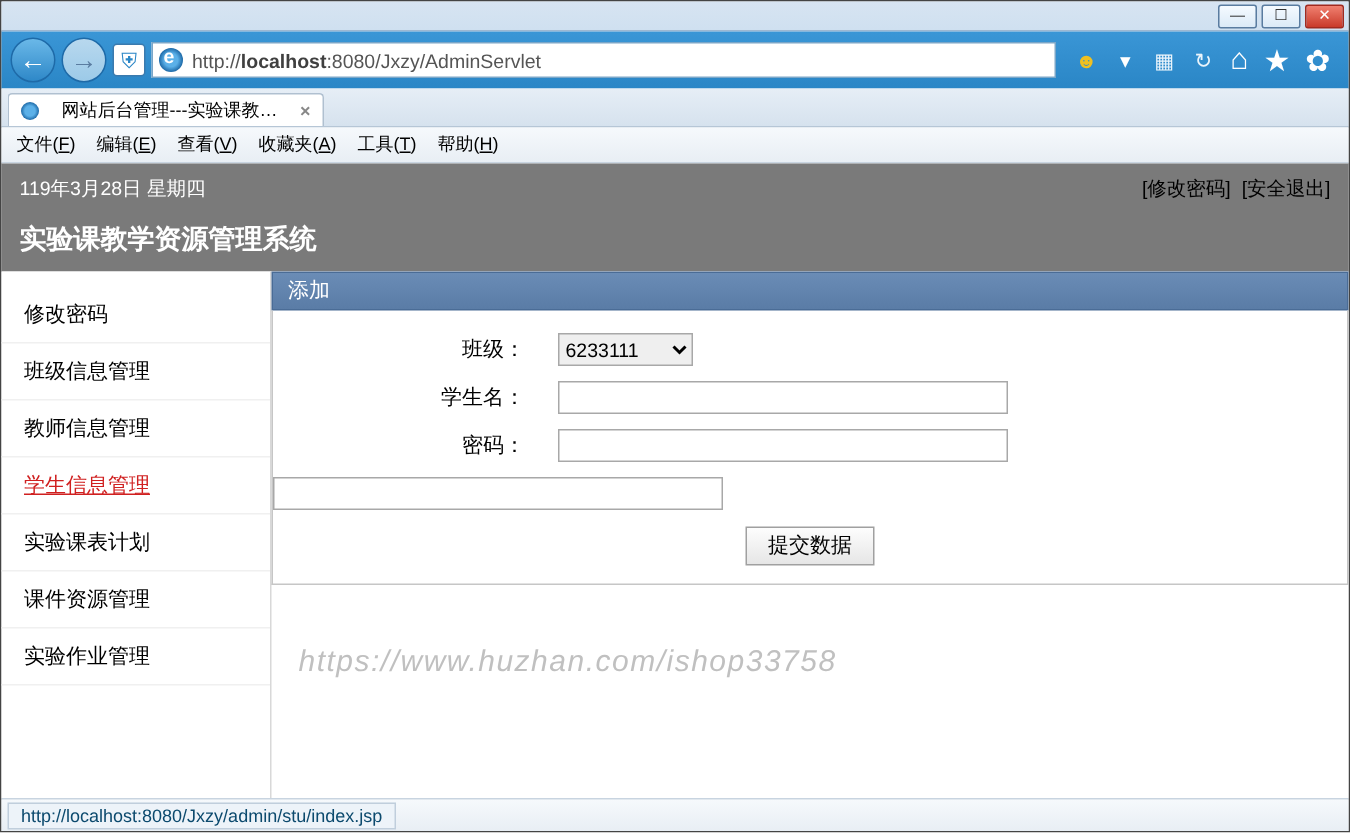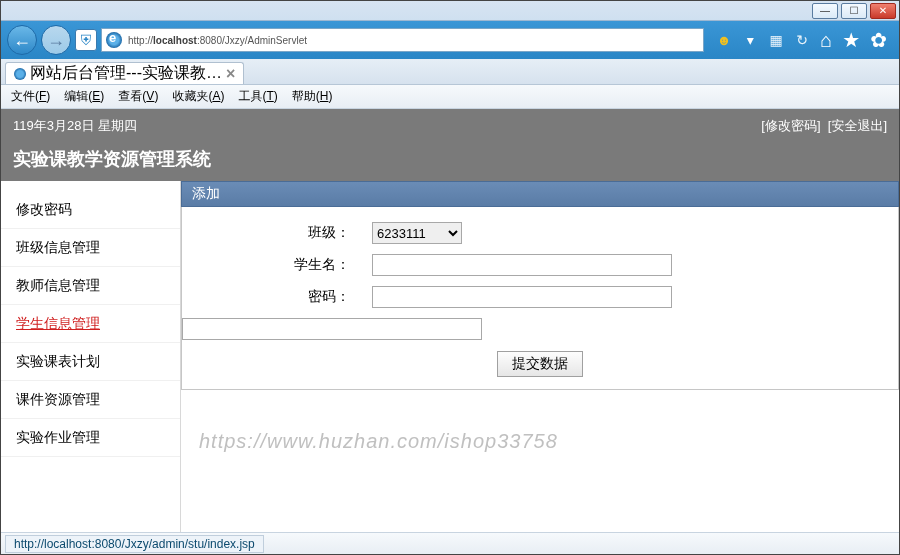--- a/index.html
+++ b/index.html
@@ -8,42 +8,42 @@
   
   .titlebar { height: 20px; background: linear-gradient(#d7e4f2,#cfe0f0); display: flex; justify-content: flex-end; align-items: center; border-bottom:1px solid #9db7d1; }
   .tb-btn { width: 26px; height: 16px; margin-right: 3px; border:1px solid #5a7ca0; background: linear-gradient(#f5faff,#dbeaf7); border-radius:2px; font-size:10px; text-align:center; line-height:14px; color:#333; cursor:pointer; }
   .tb-close { background: linear-gradient(#f08070,#c93a2a); color:#fff; border-color:#a02a20; }
   
   .chrome { height: 38px; background: linear-gradient(#3a96d6,#2a86c6); display:flex; align-items:center; padding:0 6px; gap:4px;}
   .nav-btn { width:30px; height:30px; border-radius:50%; border:1px solid #1e6aa8; background:linear-gradient(#6ab8e8,#2e88c8); display:flex; align-items:center; justify-content:center; cursor:pointer;}
   .nav-btn.fwd { background:linear-gradient(#b8d8ee,#9ccae8); }
   .nav-arrow { color:#fff; font-size:18px; font-weight:bold; }
   .shield { width:22px; height:22px; border:1px solid #3a7aae; border-radius:3px; background:#fff; display:flex; align-items:center; justify-content:center; color:#2a86c6; font-size:14px; cursor:pointer;}
-  .urlbar { flex:1; height:24px; background:#fff; border:1px solid #7aa6c8; display:flex; align-items:center; padding:0 4px; font-size:10px; color:#555;}
+  .urlbar { flex:1; height:24px; background:#fff; border:1px solid #7aa6c8; display:flex; align-items:center; padding:0 4px; font-size:13px; color:#555;}
   .urlbar .ie { width:16px; height:16px; margin-right:6px; background:radial-gradient(circle,#5bb0e8 40%,#1e6aa8 70%); border-radius:50%; position:relative;}
   .urlbar .ie::after{content:"e";color:#fff;position:absolute;left:3px;top:-2px;font-size:13px;font-weight:bold;}
   .urlbar b{color:#404040; font-weight:bold;}
   .ch-icons{display:flex;gap:10px;margin-left:8px;align-items:center;}
   .ch-ico{width:16px;height:16px;display:flex;align-items:center;justify-content:center;color:#eaf4fb;font-size:14px;cursor:pointer;}
   .ch-ico.y{color:#f0c020;}
   .right-tools{display:flex;gap:10px;align-items:center;padding:0 6px;}
   .rt-ico{color:#fff;font-size:20px;cursor:pointer;}
   
   .tabs{height:26px;background:linear-gradient(#e6eef6,#d6e2ee);display:flex;align-items:flex-end;padding-left:4px;border-bottom:1px solid #b6c6d6;}
-  .tab{height:22px;background:#fff;border:1px solid #b0c0d0;border-bottom:none;border-radius:3px 3px 0 0;padding:0 8px;display:flex;align-items:center;gap:4px;font-size:16px;cursor:pointer;}
+  .tab{height:22px;background:#fff;border:1px solid #b0c0d0;border-bottom:none;border-radius:3px 3px 0 0;padding:0 8px;display:flex;align-items:center;gap:15px;font-size:12px;cursor:pointer;}
   .tab .ie-s{width:12px;height:12px;background:radial-gradient(circle,#5bb0e8 40%,#1e6aa8 70%);border-radius:50%;}
   .tab .x{color:#888;font-weight:bold;cursor:pointer;}
   
   .menubar{height:24px;background:linear-gradient(#f6f9fc,#e8eef4);display:flex;align-items:center;gap:14px;padding:0 10px;font-size:12px;border-bottom:1px solid #c8d4e0;}
   .menubar span{cursor:pointer;}
   .menubar u{text-decoration:underline;}
   
   .band{background:#7a7a7a;color:#fff;padding:8px 12px 10px;}
   .band-top{display:flex;justify-content:space-between;font-size:13px;}
-  .band-top a{color:#ffffff;cursor:pointer;}
+  .band-top a{color:#000000;cursor:pointer;}
   .band h1{font-size:18px;font-weight:bold;margin-top:12px;}
   
   .body{flex:1;display:flex;background:#fff;}
   .sidebar{width:180px;border-right:1px solid #d8d8d8;padding-top:10px;}
   .side-item{height:38px;display:flex;align-items:center;padding-left:15px;font-size:14px;cursor:pointer;border-bottom:1px solid #f0f0f0;}
   .side-item.active{color:#d02020;text-decoration:underline;}
   .main{flex:1;display:flex;flex-direction:column;}
   .panel-title{height:26px;background:linear-gradient(#6a8cb6,#5a7ca6);color:#fff;font-size:14px;display:flex;align-items:center;padding-left:10px;border:1px solid #4a6c96;}
   .form{border:1px solid #c6c6c6;border-top:none;padding:10px 0 12px;}
   .frow{display:flex;align-items:center;height:32px;}

